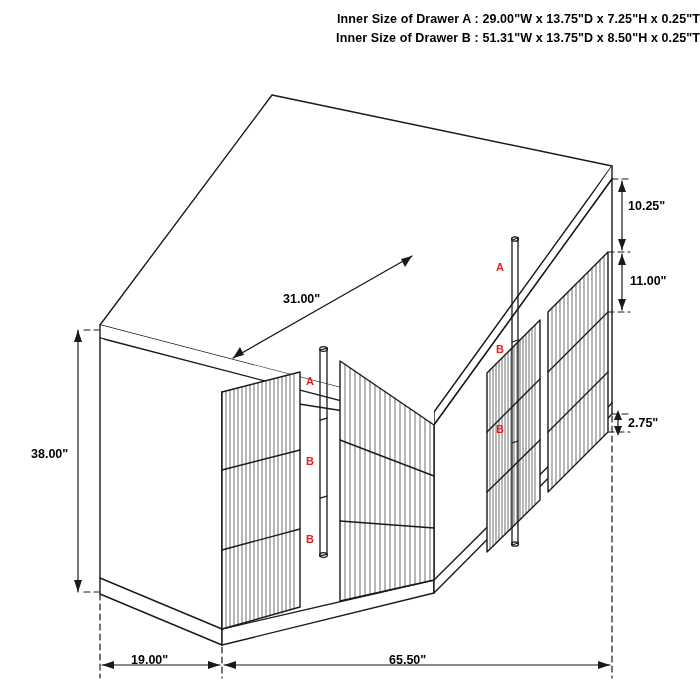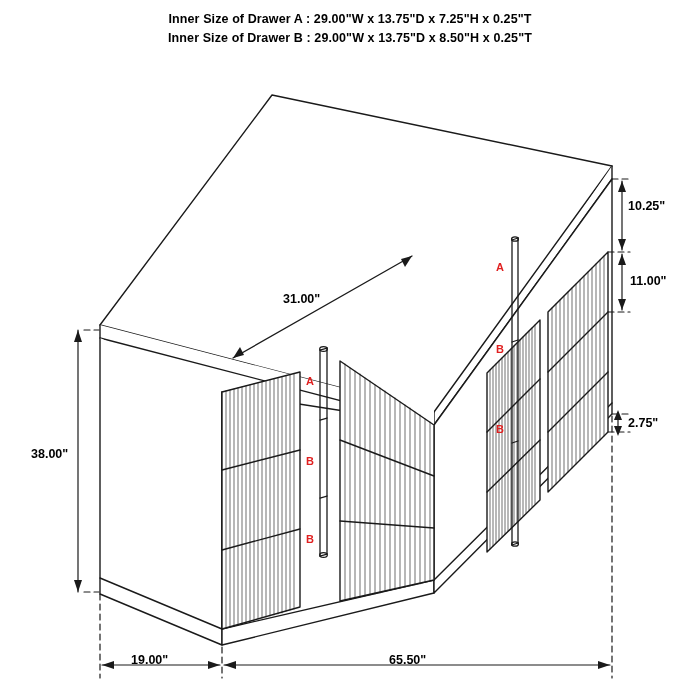--- a/index.html
+++ b/index.html
@@ -18,21 +18,21 @@
   #stage {
     position: relative;
     width: 700px;
     height: 700px;
   }
   .header {
     position: absolute;
     top: 10px;
     left: 0;
     width: 700px;
-    text-align: center;
+    text-align: right;
     font-size: 12.5px;
     font-weight: bold;
     line-height: 19px;
     letter-spacing: 0.1px;
   }
   .header div { white-space: nowrap; }
 
   svg.diagram {
     position: absolute;
     left: 0;
@@ -54,21 +54,21 @@
     white-space: nowrap;
   }
 </style>
 </head>
 <body>
 
 <div id="stage">
 
   <div class="header">
     <div>Inner Size of Drawer A : 29.00"W x 13.75"D x 7.25"H x 0.25"T</div>
-    <div>Inner Size of Drawer B : 29.00"W x 13.75"D x 8.50"H x 0.25"T</div>
+    <div>Inner Size of Drawer B : 51.31"W x 13.75"D x 8.50"H x 0.25"T</div>
   </div>
 
   <svg class="diagram" viewBox="0 0 700 700">
     <g fill="none" stroke="#1a1a1a" stroke-width="1.4" stroke-linejoin="round" stroke-linecap="round">
 
       <path d="M 100 325 L 272 95 L 612 166 L 434 412 Z" fill="#ffffff"></path>
 
       <path d="M 100 325 L 100 338 L 434 425 L 434 412" fill="#ffffff"></path>
       <path d="M 434 425 L 612 179 L 612 166" fill="#ffffff"></path>
 

